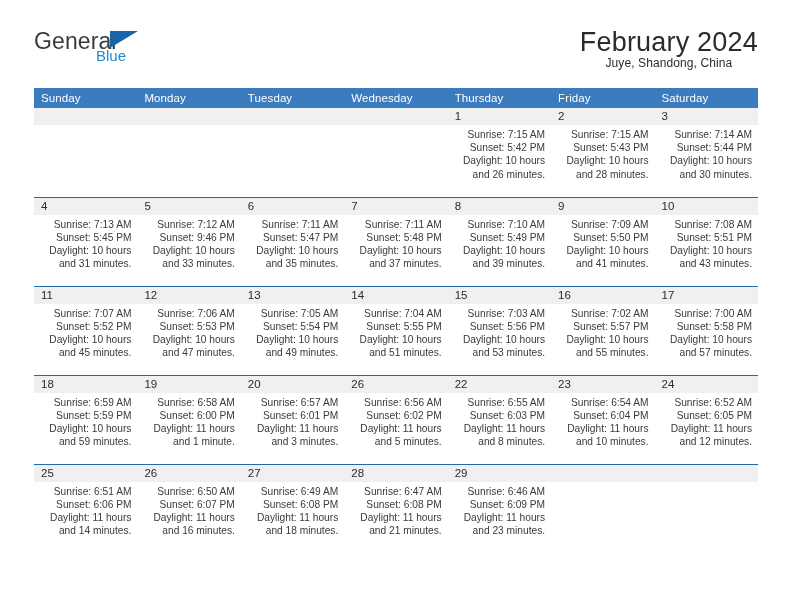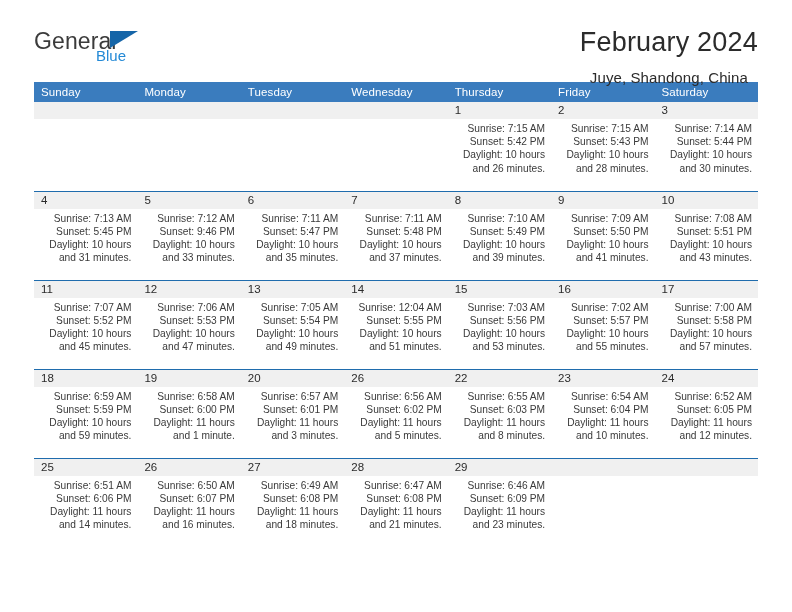--- a/index.html
+++ b/index.html
@@ -71,29 +71,29 @@
   }
   .cal-title {
     font-size: 27px;
     font-weight: normal;
     color: #2b2b2b;
     line-height: 1.05;
     margin: 0;
     letter-spacing: 0.2px;
   }
   .cal-subtitle {
-    font-size: 15px;
+    font-size: 12px;
     color: #2b2b2b;
-    margin-top: 13px;
+    margin-top: 0;
     letter-spacing: 0.1px;
   }
 
   
   .calendar {
-    margin-top: 10px;
+    margin-top: 16px;
     width: 724px;
     border-collapse: collapse;
     table-layout: fixed;
   }
   .calendar th {
     background: #3a7cbe;
     color: #ffffff;
     font-weight: normal;
     font-size: 11.5px;
     text-align: left;
@@ -340,21 +340,21 @@
                 <div>Sunset: 5:54 PM</div>
                 <div>Daylight: 10 hours</div>
                 <div>and 49 minutes.</div>
               </div>
             </div>
           </td>
           <td class="daycell">
             <div class="daycell-inner">
               <div class="daynum-band">14</div>
               <div class="details">
-                <div>Sunrise: 12:04 AM</div>
+                <div>Sunrise: 7:04 AM</div>
                 <div>Sunset: 5:55 PM</div>
                 <div>Daylight: 10 hours</div>
                 <div>and 51 minutes.</div>
               </div>
             </div>
           </td>
           <td class="daycell">
             <div class="daycell-inner">
               <div class="daynum-band">15</div>
               <div class="details">

